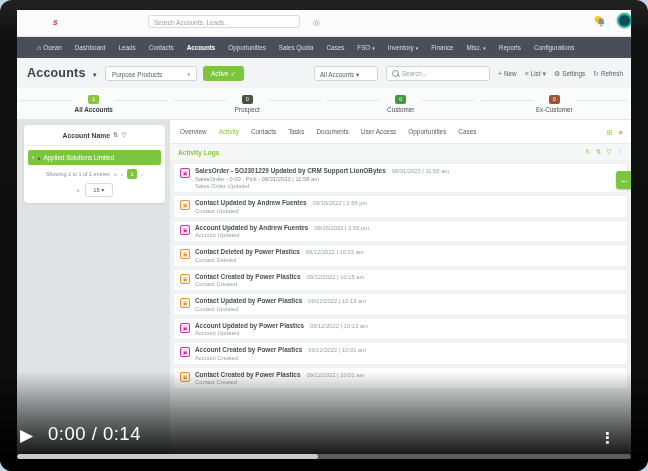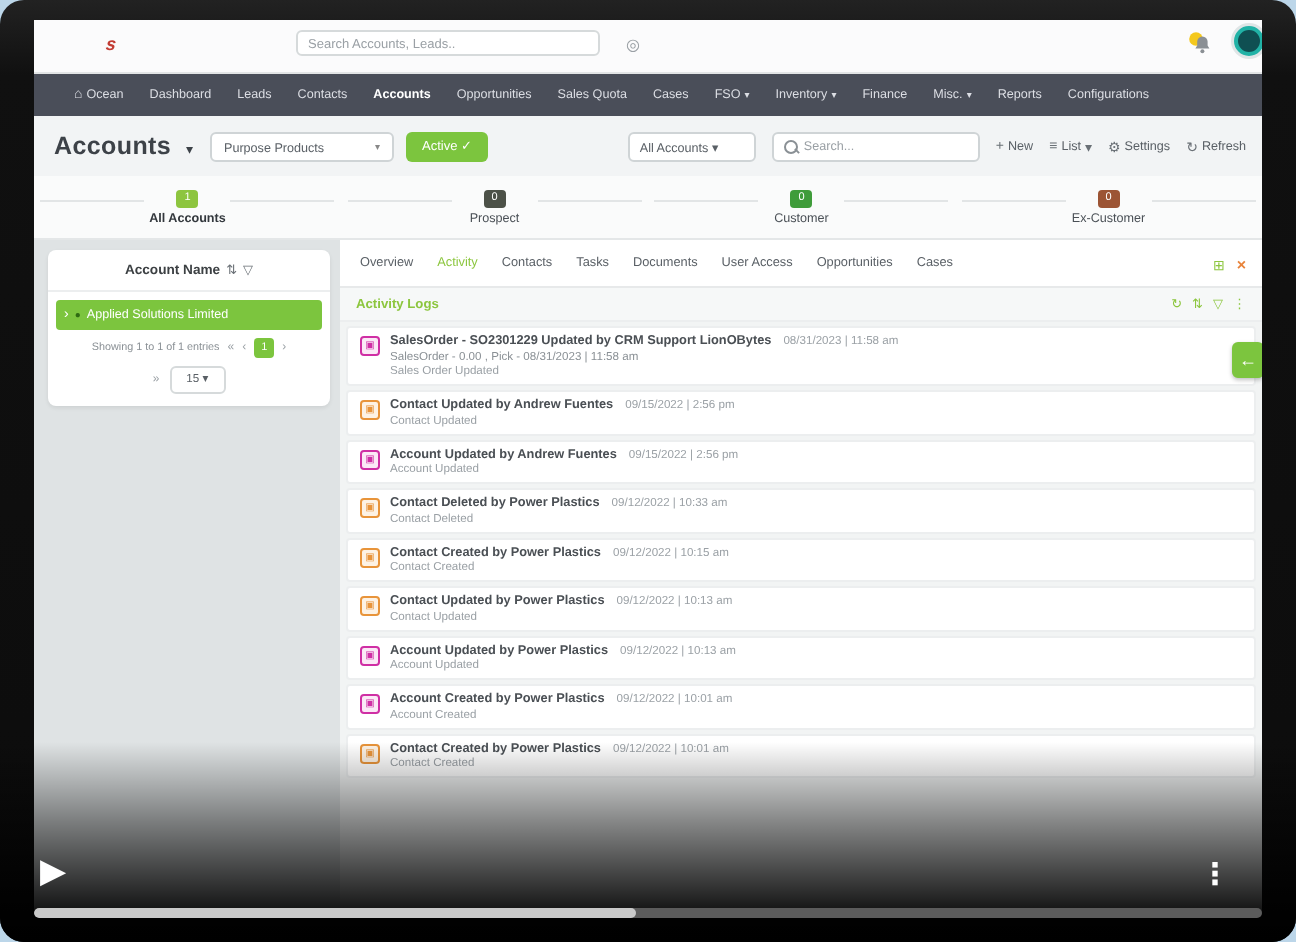--- a/index.html
+++ b/index.html
@@ -454,20 +454,21 @@
             </div>
           <div class="back-fab">
             <span>←</span>
           </div>
         </div>
       </div>
     </div>
 
     <div class="overlay">
       <span class="play-btn">▶</span>
+      <span class="time">0:00 / 0:14</span>
       <span class="kebab">⋮</span>
       <div class="progress">
         <div class="played" style="width: 49%;"></div>
       </div>
     </div>
 
   </div>
 </div>
 
 </body></html>

